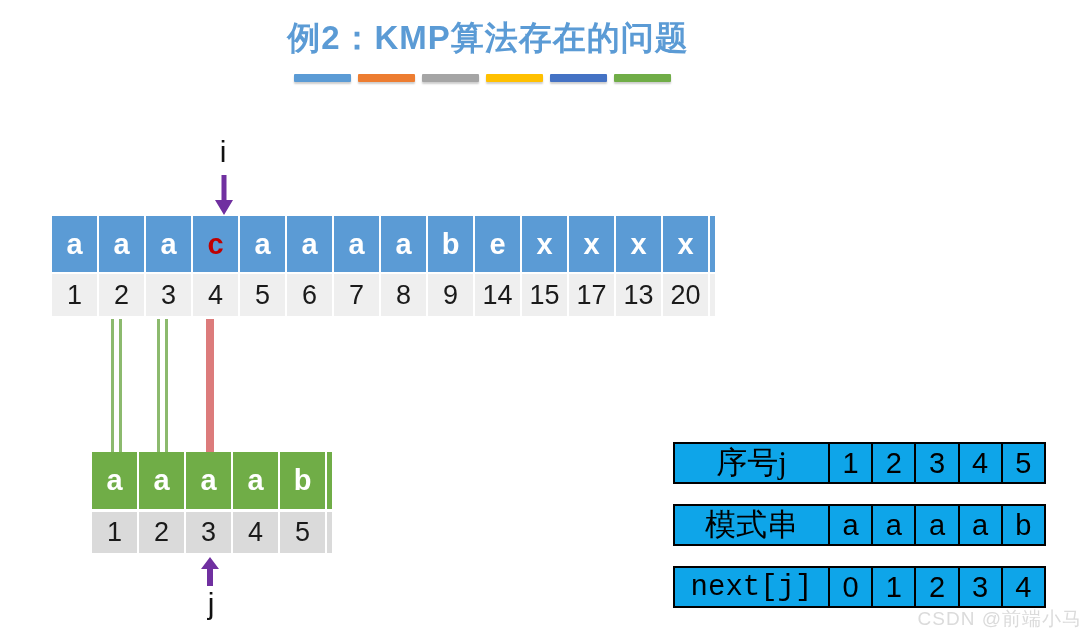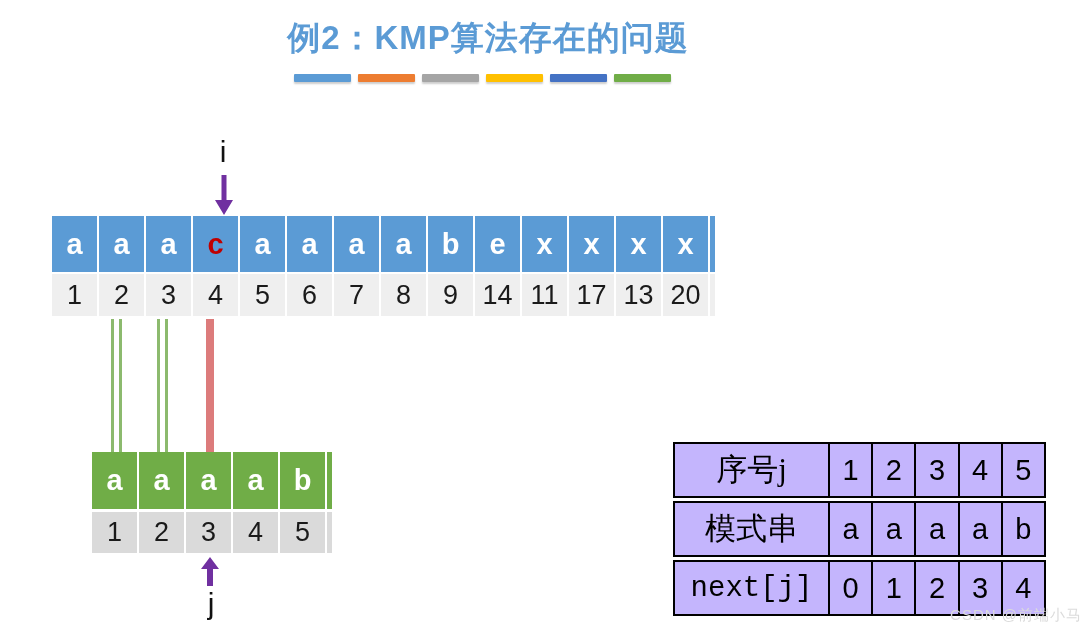--- a/index.html
+++ b/index.html
@@ -41,29 +41,29 @@
   
   .cmp-line { position:absolute; top:319px; height:133px; }
   .cmp-line.double { width:11px; box-sizing:border-box;
     border-left:3px solid var(--match-green); border-right:3px solid var(--match-green); }
   #match-line-1 { left:111px; }
   #match-line-2 { left:157px; }
   #mismatch-line { left:206px; width:8px; background:var(--mismatch-line); }
   
   .next-table { position:absolute; left:673px; top:442px; }
   .t-row { display:flex; }
-  .t-row + .t-row { margin-top:3px; }
-  .t-cell { box-sizing:border-box; border:2px solid #000; height:56px;
-    display:flex; align-items:center; justify-content:center; margin-left:-2px; background:#c4b5fd; }
+  .t-row + .t-row { margin-top:20px; }
+  .t-cell { box-sizing:border-box; border:2px solid #000; height:42px;
+    display:flex; align-items:center; justify-content:center; margin-left:-2px; background:#0ea5e9; }
   .t-cell:first-child { margin-left:0; width:157px; }
   .t-cell.value { width:45.2px; font-size:29px; }
   .t-label.cjk { font-family:"Liberation Serif","DejaVu Serif",serif; font-size:31px; }
   .t-label.latin { font-family:Liberation Mono, monospace; font-size:29px; }
   
-  .watermark { position:absolute; right:8px; top:606px; font-size:15px;
+  .watermark { position:absolute; right:8px; top:606px; font-size:19px;
     color:var(--watermark-color); letter-spacing:1px;margin-left:32px; }
 </style>
 </head>
 <body>
 
 <div class="stage" style="--title-color: #5B9BD5; --blue: #5B9BD5; --green: #70AD47; --idx-light: #EFEFEF; --idx-dark: #DADADA; --mismatch: #C00000; --match-green: #8CBA6E; --mismatch-line: #DC7B7B; --arrow-color: #7030A0; --watermark-color: #DBDBDB;">
 
   <div class="title-wrap">
     <span class="title">例2：KMP算法存在的问题</span>
   </div>
@@ -103,21 +103,21 @@
       <div class="cell idx">1</div>
       <div class="cell idx">2</div>
       <div class="cell idx">3</div>
       <div class="cell idx">4</div>
       <div class="cell idx">5</div>
       <div class="cell idx">6</div>
       <div class="cell idx">7</div>
       <div class="cell idx">8</div>
       <div class="cell idx">9</div>
       <div class="cell idx">14</div>
-      <div class="cell idx">11</div>
+      <div class="cell idx">15</div>
       <div class="cell idx">17</div>
       <div class="cell idx">13</div>
       <div class="cell idx">20</div>
       <div class="sliver idx-light-bg"></div>
     </div>
 
   <div id="match-line-1" class="cmp-line double"></div>
   <div id="match-line-2" class="cmp-line double"></div>
   <div id="mismatch-line" class="cmp-line"></div>
 

